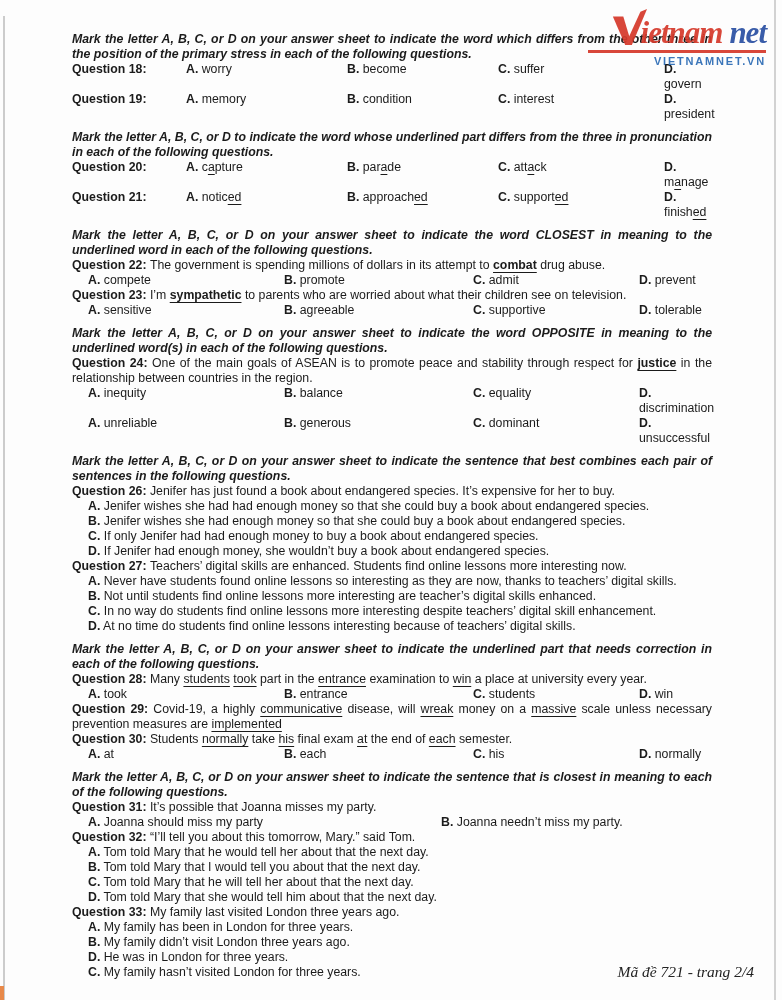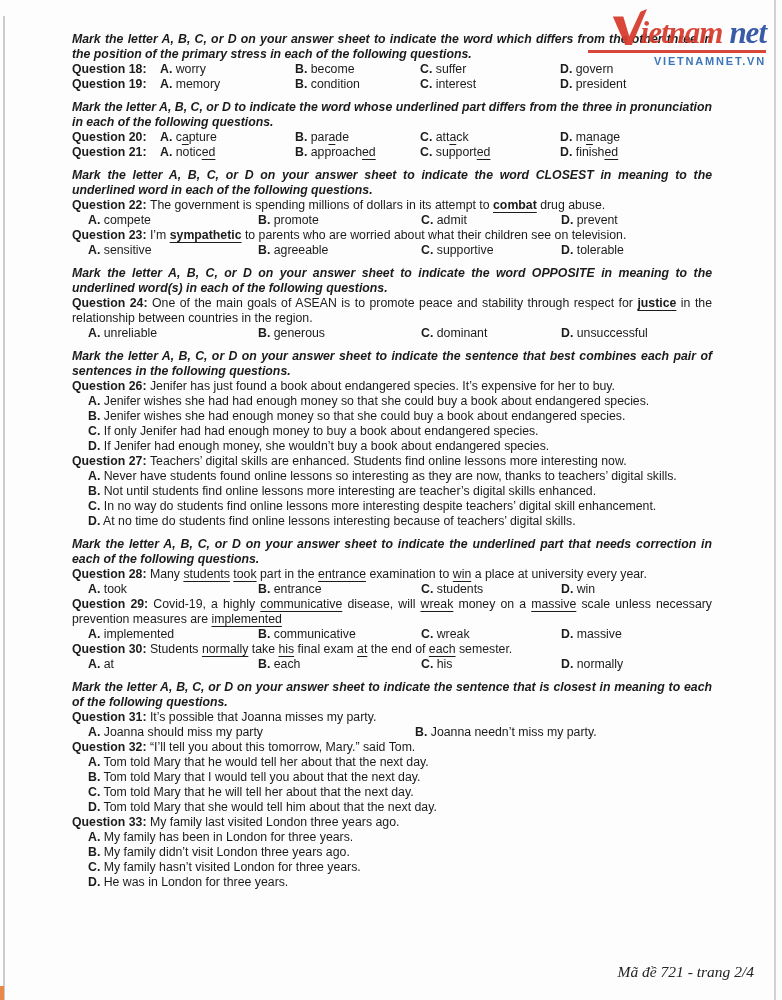--- a/index.html
+++ b/index.html
@@ -10,21 +10,21 @@
   .corner-mark{position:absolute;left:0;bottom:0;width:4px;height:14px;background:#e8894a;}
   .content{position:absolute;left:72px;top:32px;width:640px;}
   p{margin:0;}
   .section{margin-top:8px;}
   .section:first-child{margin-top:0;}
   .instruction{font-weight:bold;font-style:italic;text-align:justify;line-height:15px;}
   .stem{line-height:15px;text-align:justify;}
   .qlabel{font-weight:bold;}
   .u{text-decoration:underline;text-underline-offset:2.5px;}
   .bu{font-weight:bold;text-decoration:underline;text-underline-offset:2.5px;}
-  .row{display:grid;line-height:15px;}
+  .row{display:grid;line-height:15px;gap:26px;}
   .g5{grid-template-columns:88px 135px 125px 140px 1fr;}
   .g4{grid-template-columns:170px 163px 140px 1fr;padding-left:16px;}
   .g2{grid-template-columns:327px 1fr;padding-left:16px;}
   .list-opt{padding-left:16px;line-height:15px;}
   .letter{font-weight:bold;}
   .footer{position:absolute;right:28px;bottom:19px;font-family:"Liberation Serif",serif;
           font-style:italic;font-size:15.5px;color:#222;}
   .logo{position:absolute;top:6px;right:16px;width:178px;opacity:0.93;}
   .logo-row{display:flex;align-items:flex-end;justify-content:flex-end;
             font-family:"Liberation Serif",serif;font-weight:bold;font-style:italic;}
@@ -91,20 +91,26 @@
           <span class="opt"><b class="letter">A.</b> <span>sensitive</span></span>
           <span class="opt"><b class="letter">B.</b> <span>agreeable</span></span>
           <span class="opt"><b class="letter">C.</b> <span>supportive</span></span>
           <span class="opt"><b class="letter">D.</b> <span>tolerable</span></span>
         </div>
       </div>
       <div class="section">
         <p class="instruction">Mark the letter A, B, C, or D on your answer sheet to indicate the word OPPOSITE in meaning to the underlined word(s) in each of the following questions.</p>
         <p class="stem"><b class="qlabel">Question 24: </b><span>One of the main goals of ASEAN is to promote peace and stability through respect for </span><span class="bu">justice</span><span> in the relationship between countries in the region.</span></p>
         <div class="row g4">
+          <span class="opt"><b class="letter">A.</b> <span>inequity</span></span>
+          <span class="opt"><b class="letter">B.</b> <span>balance</span></span>
+          <span class="opt"><b class="letter">C.</b> <span>equality</span></span>
+          <span class="opt"><b class="letter">D.</b> <span>discrimination</span></span>
+        </div>
+        <div class="row g4">
           <span class="opt"><b class="letter">A.</b> <span>unreliable</span></span>
           <span class="opt"><b class="letter">B.</b> <span>generous</span></span>
           <span class="opt"><b class="letter">C.</b> <span>dominant</span></span>
           <span class="opt"><b class="letter">D.</b> <span>unsuccessful</span></span>
         </div>
       </div>
       <div class="section">
         <p class="instruction">Mark the letter A, B, C, or D on your answer sheet to indicate the sentence that best combines each pair of sentences in the following questions.</p>
         <p class="stem"><b class="qlabel">Question 26: </b><span>Jenifer has just found a book about endangered species. It’s expensive for her to buy.</span></p>
         <div class="list-opt"><span class="opt"><b class="letter">A.</b> <span>Jenifer wishes she had had enough money so that she could buy a book about endangered species.</span></span></div>
@@ -120,26 +126,20 @@
       <div class="section">
         <p class="instruction">Mark the letter A, B, C, or D on your answer sheet to indicate the underlined part that needs correction in each of the following questions.</p>
         <p class="stem"><b class="qlabel">Question 28: </b><span>Many </span><span class="u">students</span><span> </span><span class="u">took</span><span> part in the </span><span class="u">entrance</span><span> examination to </span><span class="u">win</span><span> a place at university every year.</span></p>
         <div class="row g4">
           <span class="opt"><b class="letter">A.</b> <span>took</span></span>
           <span class="opt"><b class="letter">B.</b> <span>entrance</span></span>
           <span class="opt"><b class="letter">C.</b> <span>students</span></span>
           <span class="opt"><b class="letter">D.</b> <span>win</span></span>
         </div>
         <p class="stem"><b class="qlabel">Question 29: </b><span>Covid-19, a highly </span><span class="u">communicative</span><span> disease, will </span><span class="u">wreak</span><span> money on a </span><span class="u">massive</span><span> scale unless necessary prevention measures are </span><span class="u">implemented</span></p>
-        <div class="row g4">
-          <span class="opt"><b class="letter">A.</b> <span>implemented</span></span>
-          <span class="opt"><b class="letter">B.</b> <span>communicative</span></span>
-          <span class="opt"><b class="letter">C.</b> <span>wreak</span></span>
-          <span class="opt"><b class="letter">D.</b> <span>massive</span></span>
-        </div>
         <p class="stem"><b class="qlabel">Question 30: </b><span>Students </span><span class="u">normally</span><span> take </span><span class="u">his</span><span> final exam </span><span class="u">at</span><span> the end of </span><span class="u">each</span><span> semester.</span></p>
         <div class="row g4">
           <span class="opt"><b class="letter">A.</b> <span>at</span></span>
           <span class="opt"><b class="letter">B.</b> <span>each</span></span>
           <span class="opt"><b class="letter">C.</b> <span>his</span></span>
           <span class="opt"><b class="letter">D.</b> <span>normally</span></span>
         </div>
       </div>
       <div class="section">
         <p class="instruction">Mark the letter A, B, C, or D on your answer sheet to indicate the sentence that is closest in meaning to each of the following questions.</p>
@@ -149,22 +149,22 @@
           <span class="opt"><b class="letter">B.</b> <span>Joanna needn’t miss my party.</span></span>
         </div>
         <p class="stem"><b class="qlabel">Question 32: </b><span>“I’ll tell you about this tomorrow, Mary.” said Tom.</span></p>
         <div class="list-opt"><span class="opt"><b class="letter">A.</b> <span>Tom told Mary that he would tell her about that the next day.</span></span></div>
         <div class="list-opt"><span class="opt"><b class="letter">B.</b> <span>Tom told Mary that I would tell you about that the next day.</span></span></div>
         <div class="list-opt"><span class="opt"><b class="letter">C.</b> <span>Tom told Mary that he will tell her about that the next day.</span></span></div>
         <div class="list-opt"><span class="opt"><b class="letter">D.</b> <span>Tom told Mary that she would tell him about that the next day.</span></span></div>
         <p class="stem"><b class="qlabel">Question 33: </b><span>My family last visited London three years ago.</span></p>
         <div class="list-opt"><span class="opt"><b class="letter">A.</b> <span>My family has been in London for three years.</span></span></div>
         <div class="list-opt"><span class="opt"><b class="letter">B.</b> <span>My family didn’t visit London three years ago.</span></span></div>
+        <div class="list-opt"><span class="opt"><b class="letter">D.</b> <span>He was in London for three years.</span></span></div>
         <div class="list-opt"><span class="opt"><b class="letter">C.</b> <span>My family hasn’t visited London for three years.</span></span></div>
-        <div class="list-opt"><span class="opt"><b class="letter">D.</b> <span>He was in London for three years.</span></span></div>
       </div>
     </div>
 
   <div class="logo">
     <div class="logo-row">
       <svg width="38" height="42" viewBox="0 0 40 42">
         <polygon points="3,10 14,10 23,40 16,40" fill="#d63a2c"></polygon>
         <polygon points="16,40 23,40 39,2 32,5" fill="#d63a2c"></polygon>
       </svg>
       <span class="lg-red" style="color: rgb(214, 58, 44);">ietnam</span>

